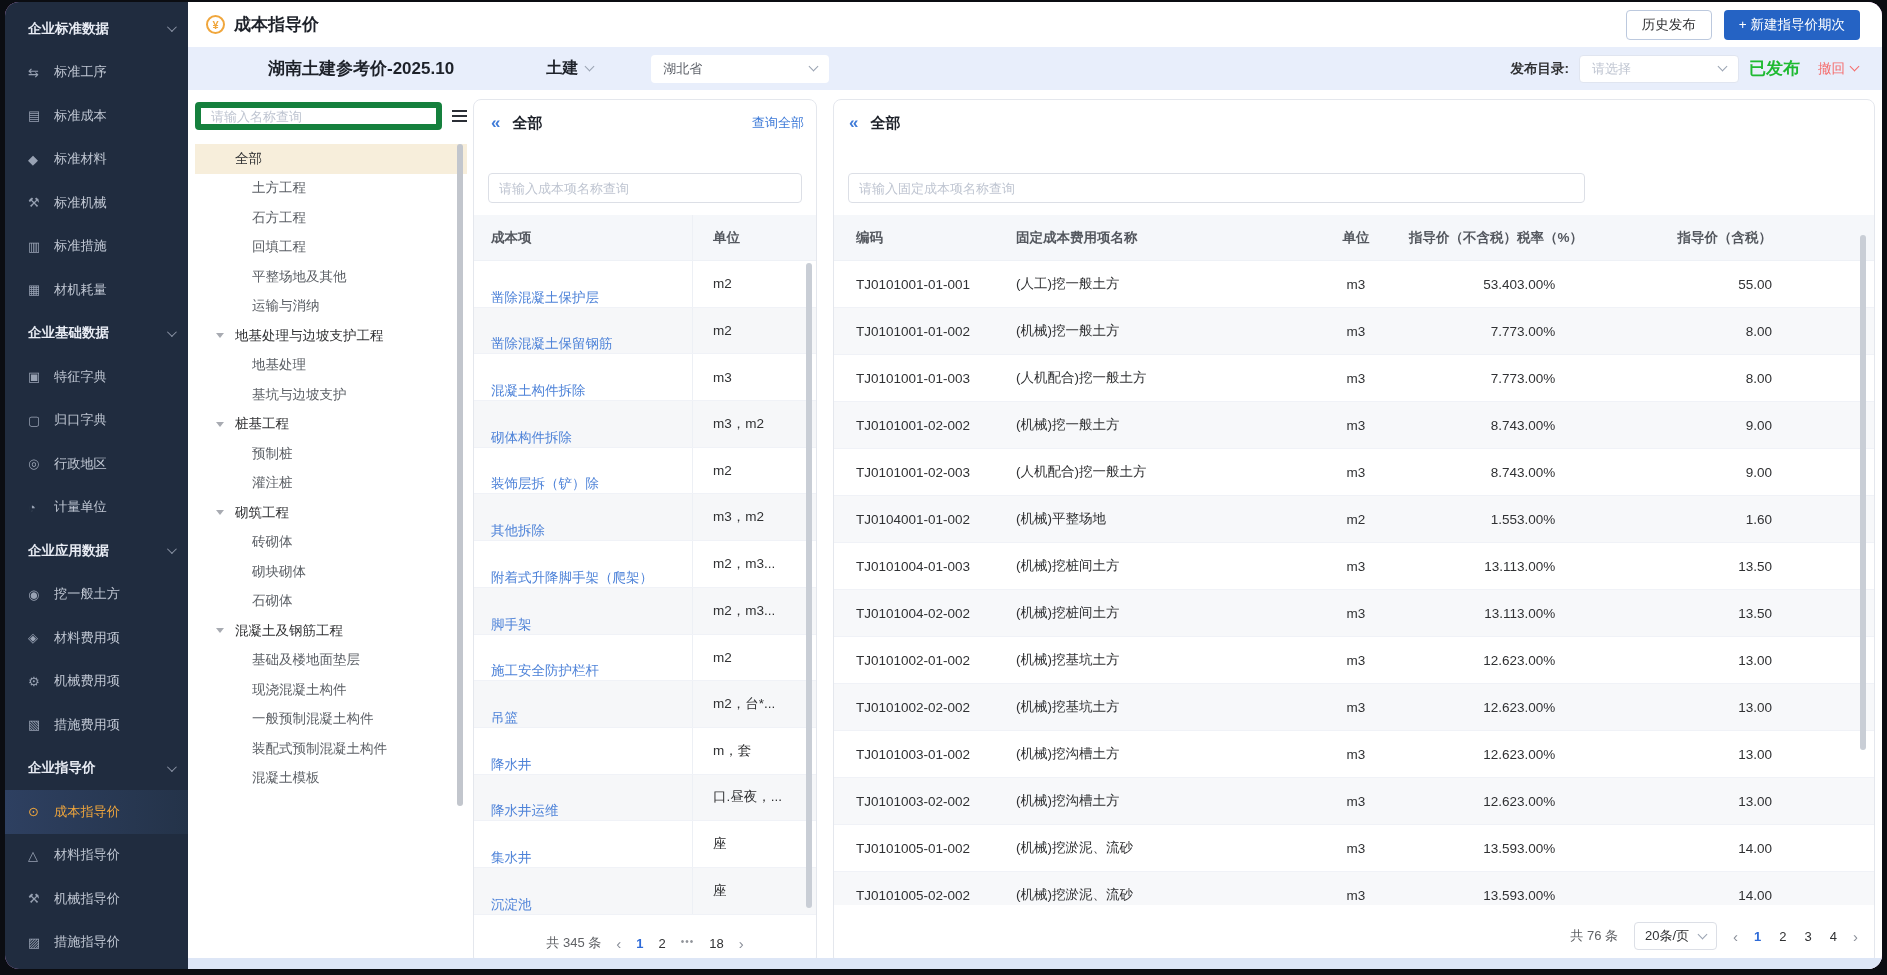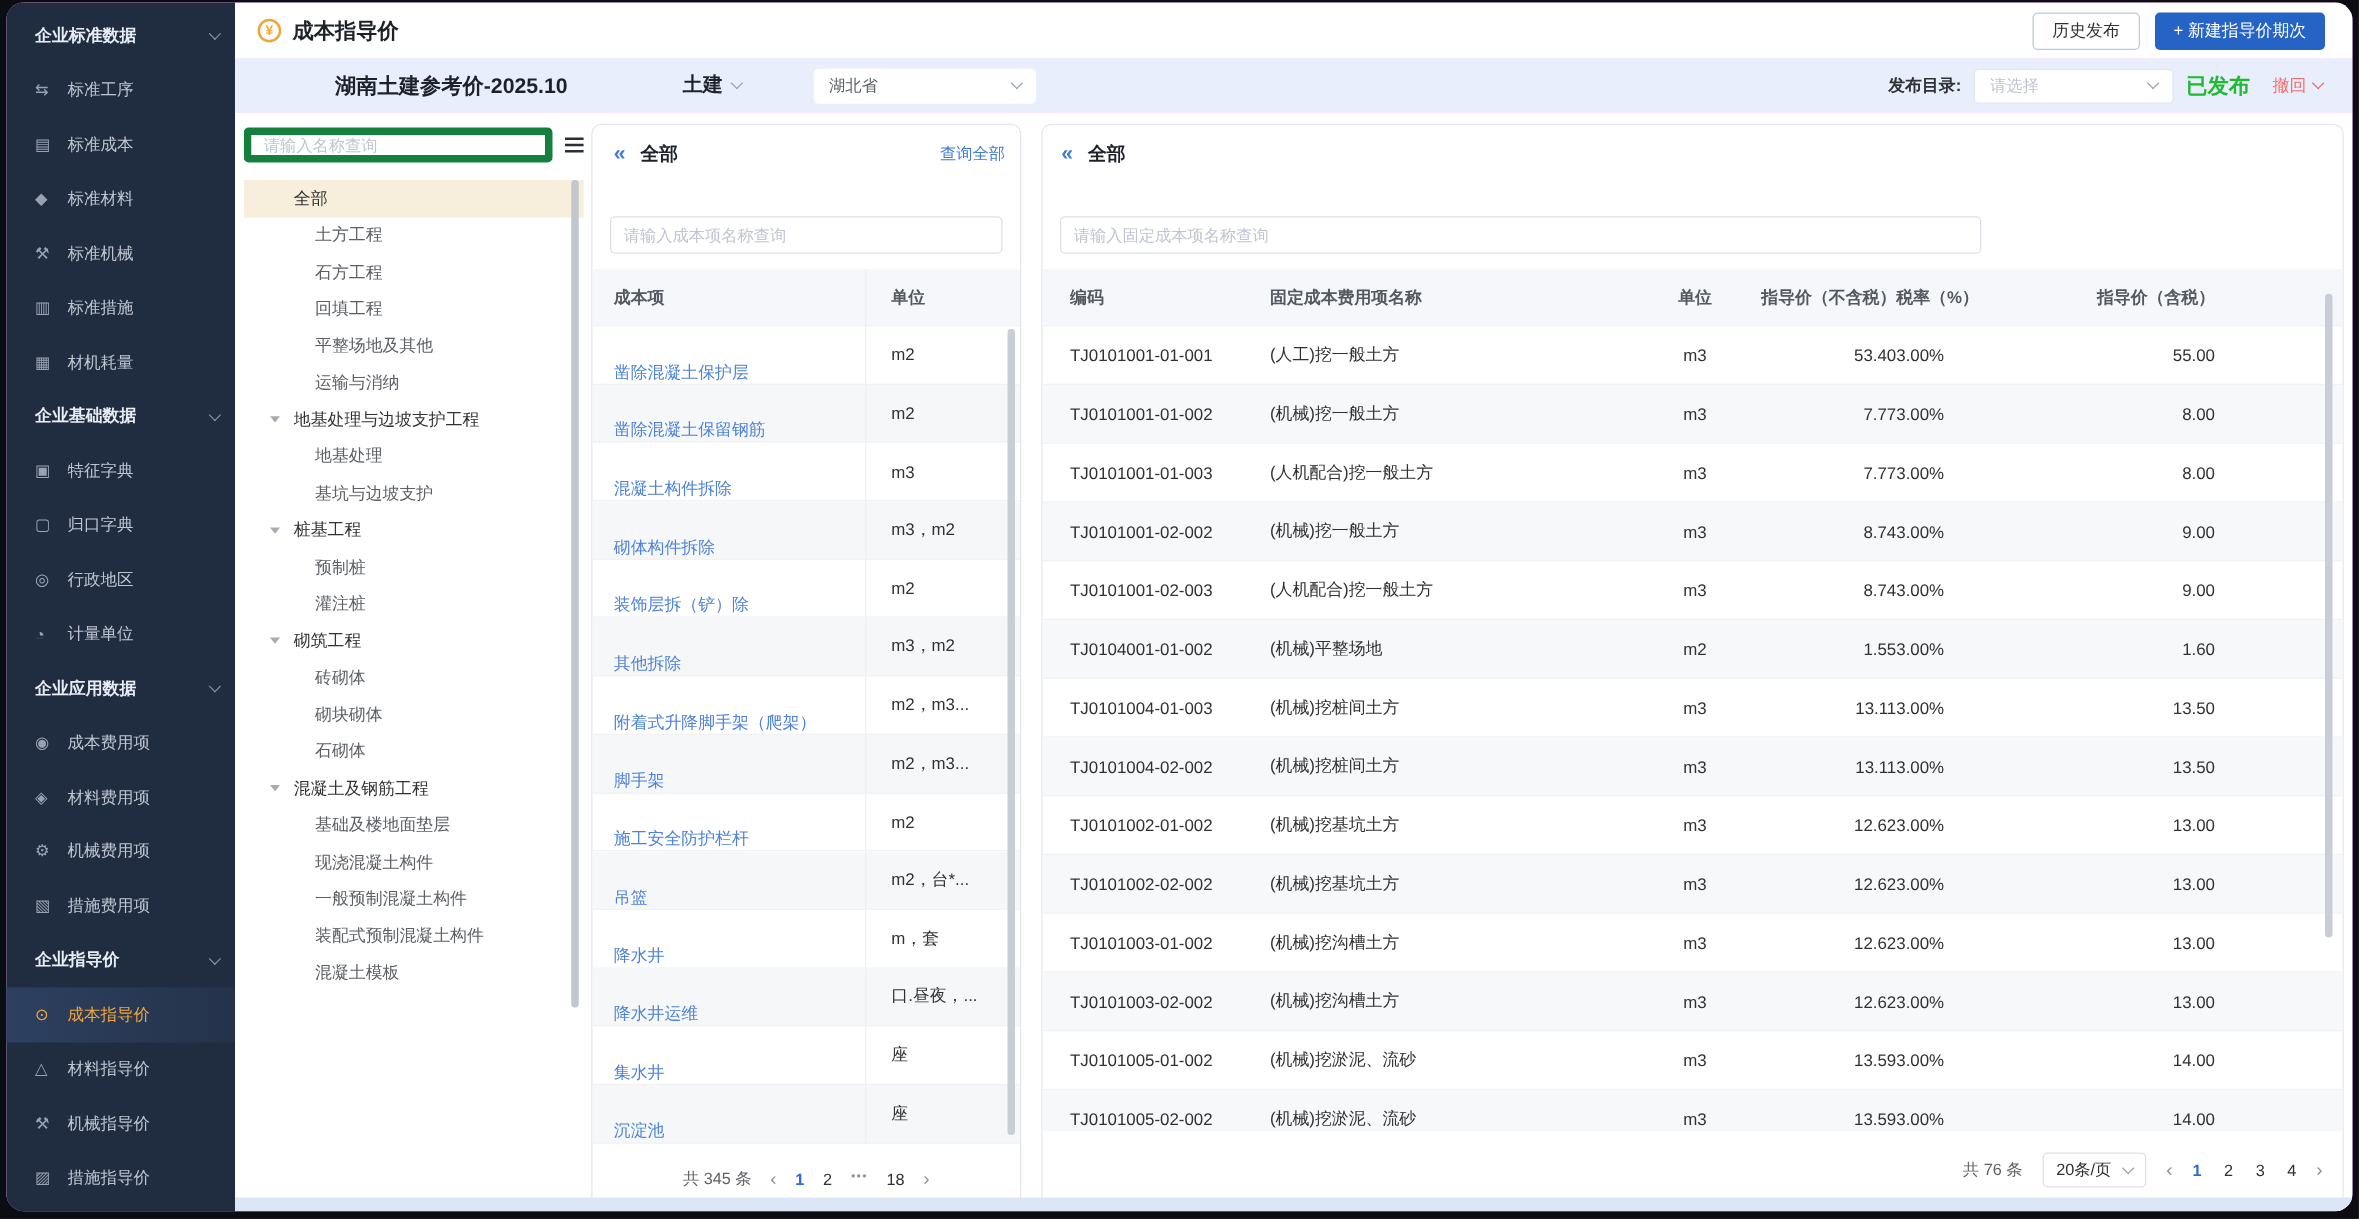--- a/index.html
+++ b/index.html
@@ -205,21 +205,21 @@
         </div>
 
         <div class="side-item group">
 
           <span class="s-label">企业应用数据</span>
           <span class="g-chev"></span>
         </div>
 
         <div class="side-item">
           <span class="s-icon">◉</span>
-          <span class="s-label">成本费用项</span>
+          <span class="s-label">挖一般土方</span>
 
         </div>
 
         <div class="side-item">
           <span class="s-icon">◈</span>
           <span class="s-label">材料费用项</span>
 
         </div>
 
         <div class="side-item">

